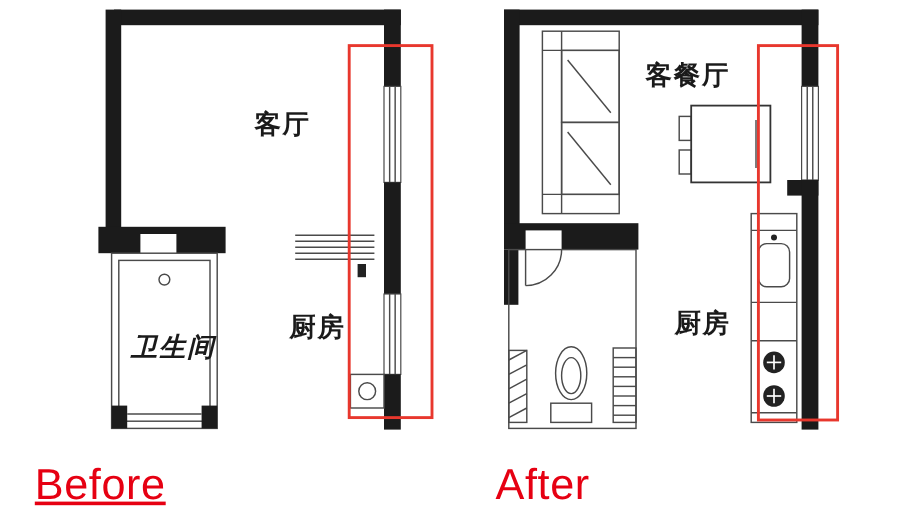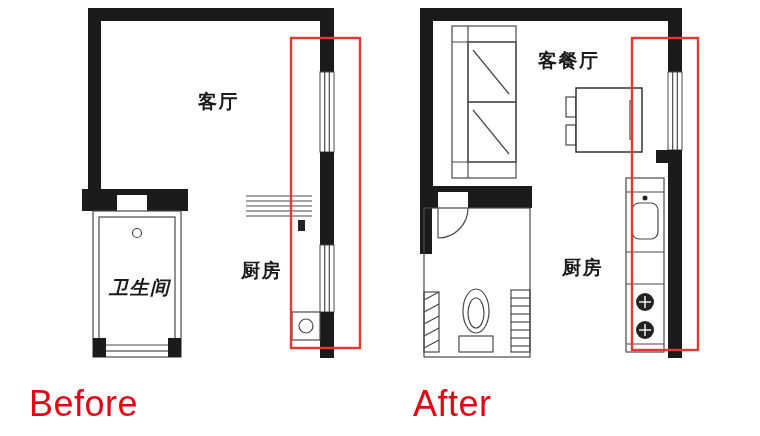--- a/index.html
+++ b/index.html
@@ -9,21 +9,21 @@
     width: 760px;
     height: 436px;
     background: var(--page-bg, #ffffff);
     overflow: hidden;
   }
   .plan-svg { position: absolute; left: 0; top: 0; }
 
   .room-label {
     position: absolute;
     font-weight: 700;
-    font-size: 19px;
+    font-size: 22px;
     color: var(--label, #1a1a1a);
     letter-spacing: 1.5px;
     white-space: nowrap;
     text-align: center;
   }
   .caption {
     position: absolute;
     font-size: 36px;
     color: var(--caption, #e60012);
     letter-spacing: 0.5px;
@@ -173,22 +173,22 @@
           <line class="thin" x1="424" y1="336" x2="439" y2="328"></line>
           <line class="thin" x1="424" y1="348" x2="439" y2="340"></line>
         </g>
       </g>
     </g>
 
     <rect class="hl" x="291" y="38" width="69" height="310"></rect>
     <rect class="hl" x="632" y="38" width="66" height="312"></rect>
   </svg>
 
-  <div class="room-label" style="left:198px; top:89px;">客厅</div>
+  <div class="room-label" style="left:212px; top:89px;">客厅</div>
   <div class="room-label" style="left:109px; top:275px;font-style:italic;">卫生间</div>
   <div class="room-label" style="left:241px; top:258px;">厨房</div>
   <div class="room-label" style="left:538px; top:48px;">客餐厅</div>
   <div class="room-label" style="left:562px; top:255px;">厨房</div>
 
-  <div class="caption" style="left:29px; top:383px;">Before</div>
+  <div class="caption" style="left:29px; top:383px;text-decoration:underline;">Before</div>
   <div class="caption" style="left:413px; top:383px;">After</div>
 
 </div>
 
 </body></html>

